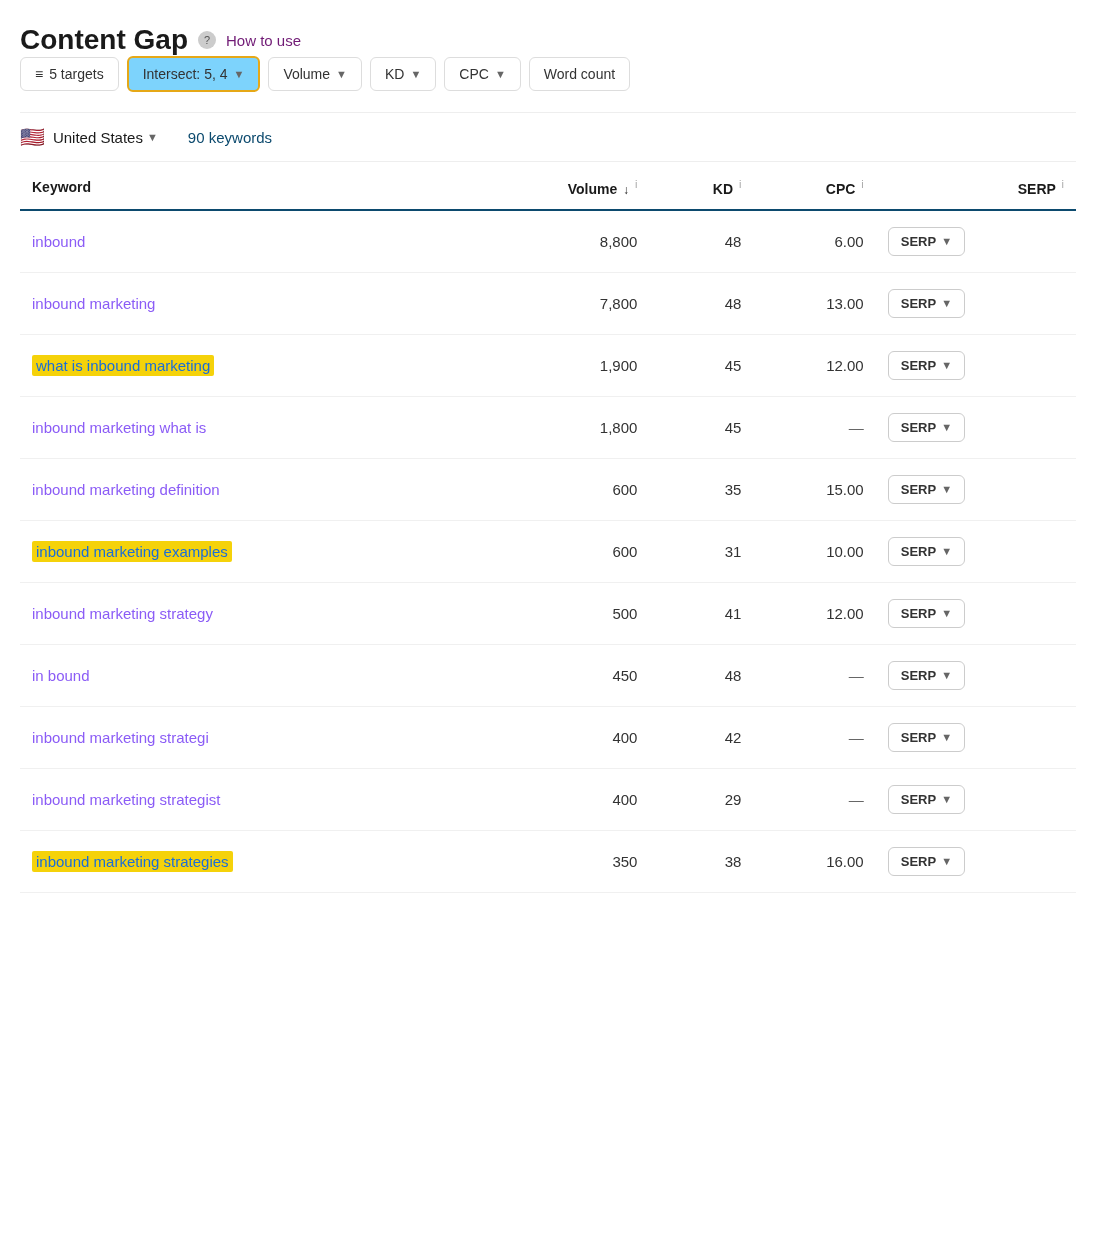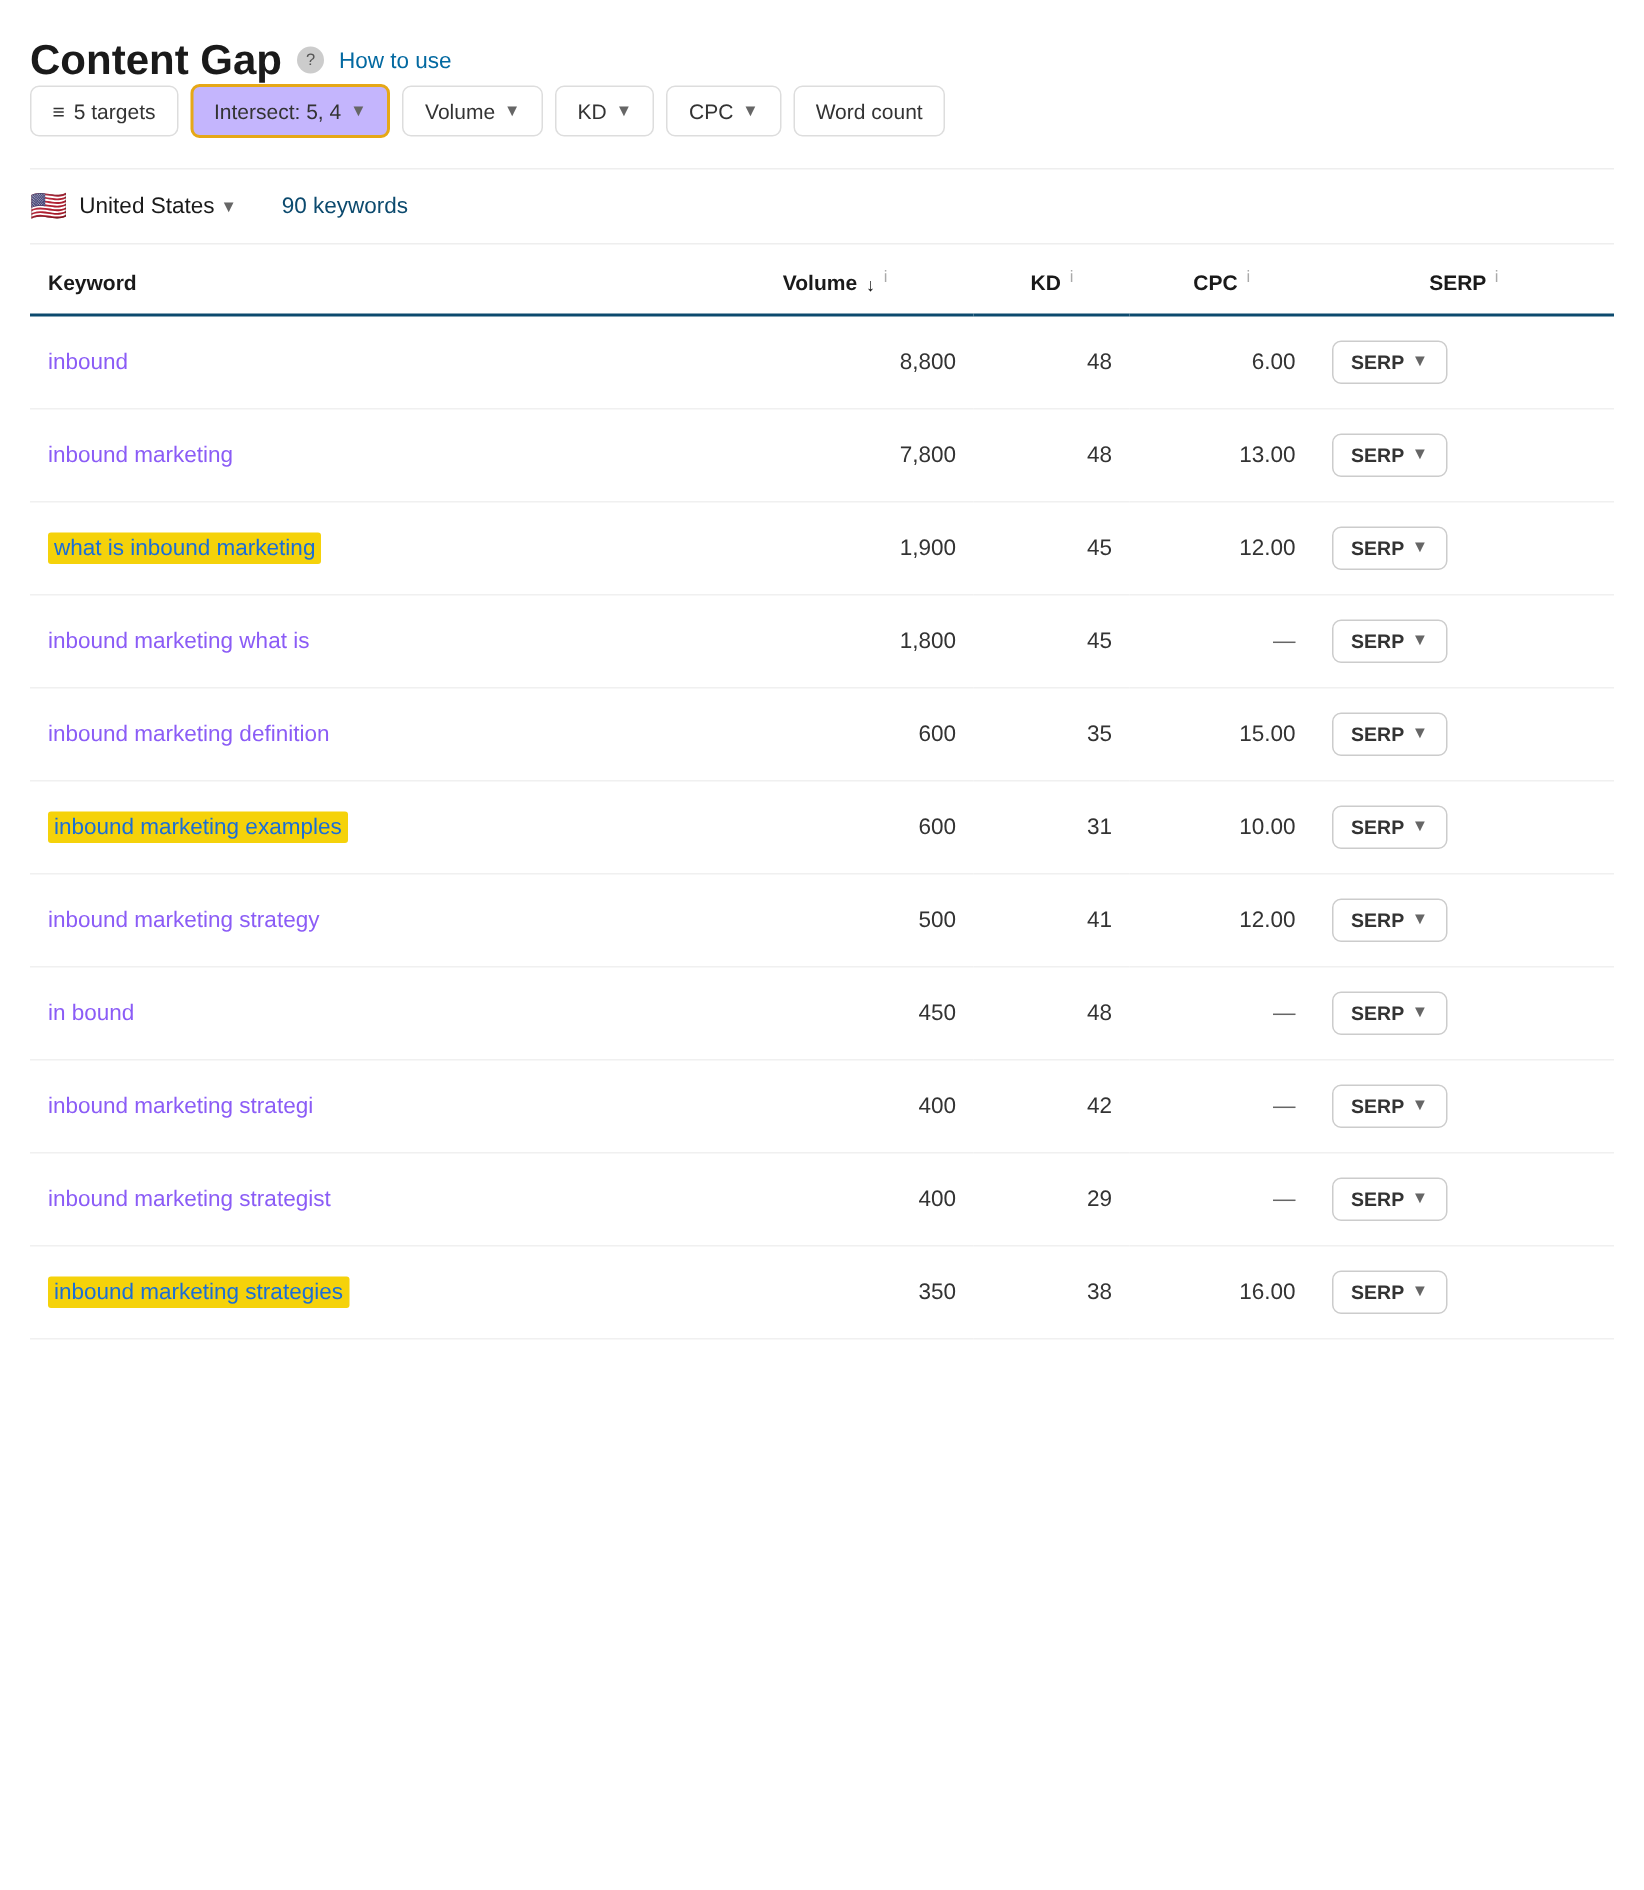--- a/index.html
+++ b/index.html
@@ -31,21 +31,21 @@
       display: inline-flex;
       align-items: center;
       justify-content: center;
       font-size: 11px;
       color: #555;
       cursor: pointer;
       flex-shrink: 0;
     }
     .how-to-use {
       font-size: 15px;
-      color: #0369a1;
+      color: #701a75;
     }
 
     
     .toolbar {
       display: flex;
       align-items: center;
       gap: 8px;
       margin-bottom: 20px;
       flex-wrap: wrap;
     }
@@ -60,21 +60,21 @@
       font-size: 14px;
       color: #333;
       cursor: pointer;
       white-space: nowrap;
     }
     .toolbar-btn .btn-icon {
       font-size: 14px;
     }
     .intersect-btn {
       border: 2px solid #e6a817;
-      background: #c4b5fd;
+      background: #7dd3fc;
       font-weight: 500;
     }
     .chevron {
       font-size: 11px;
       color: #666;
     }
 
     
     .country-bar {
       display: flex;
@@ -111,21 +111,21 @@
     }
     .data-table thead th {
       padding: 16px 12px 12px 12px;
       text-align: left;
       font-size: 14px;
       font-weight: 700;
       color: #1a1a1a;
       border-bottom: 2px solid #0c4a6e;
     }
     .data-table thead th.num-col {
-      text-align: center;
+      text-align: right;
     }
     .col-info {
       font-size: 11px;
       color: #aaa;
       font-weight: 400;
       vertical-align: super;
       margin-left: 2px;
     }
     .sort-arrow {
       font-size: 12px;

